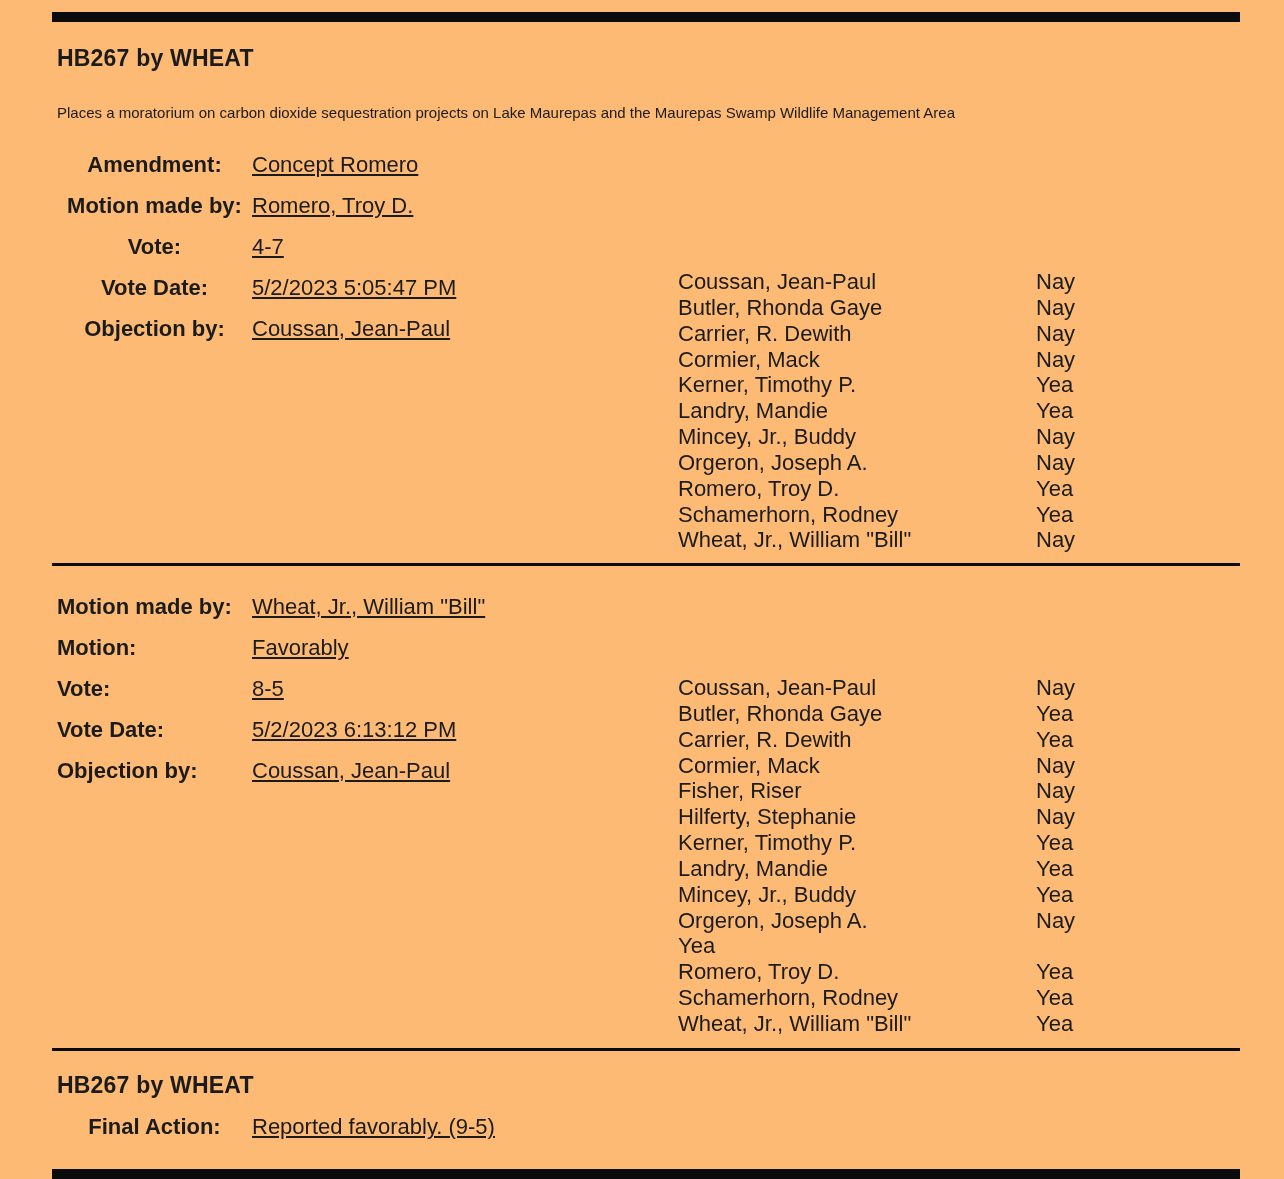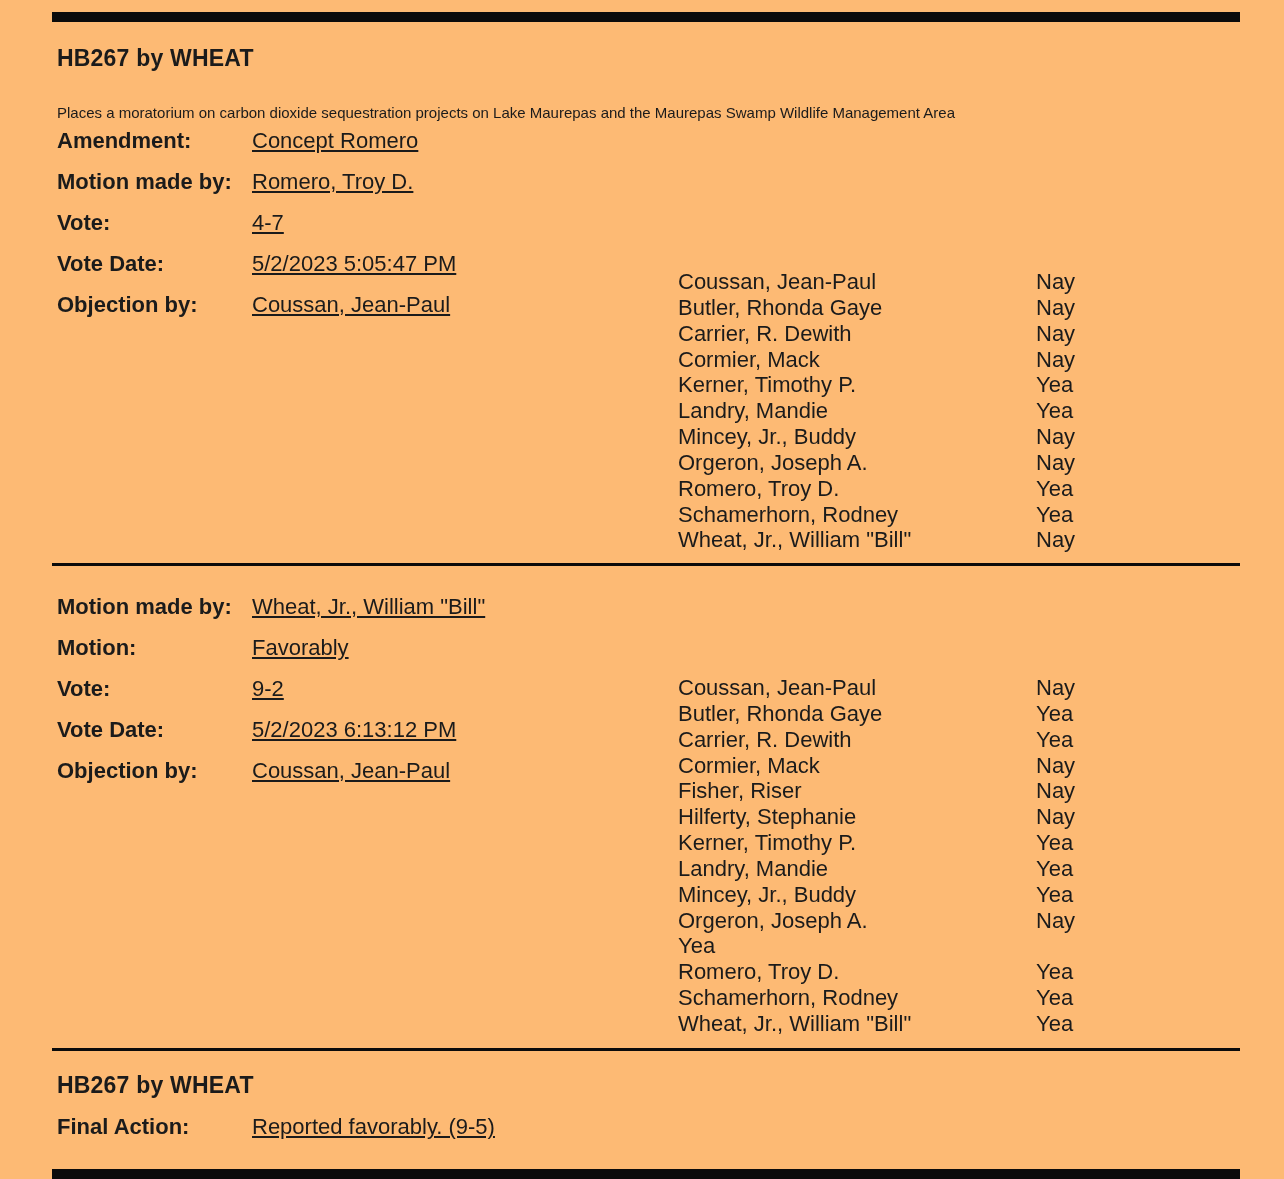--- a/index.html
+++ b/index.html
@@ -47,21 +47,21 @@
     font-size: 15px;
     line-height: 32px;
     margin-top: 22px;
   }
 
   .fields {
     position: absolute;
     left: 57px;
     width: 625px;
   }
-  #fields-1 { top: 128px; }
+  #fields-1 { top: 152px; text-align: center; }
   #fields-2 { top: 594px; }
   .field-row {
     display: flex;
     height: 41px;
     font-size: 22px;
     line-height: 26px;
     align-items: flex-start;
   }
   .field-label {
     width: 195px;
@@ -90,20 +90,21 @@
   }
   .vote-value { white-space: nowrap; }
 
   #final-action {
     position: absolute;
     left: 57px;
     top: 1114px;
     display: flex;
     font-size: 22px;
     line-height: 26px;
+    text-align: center;
   }
 </style>
 </head>
 <body>
 
 <div class="page">
 
   <div class="rule thick" id="top-rule"></div>
 
   <div class="heading" id="bill-heading">HB267 by WHEAT</div>
@@ -186,21 +187,21 @@
     <div class="field-row">
       <span class="field-label">Motion made by:</span>
       <span class="field-value">Wheat, Jr., William "Bill"</span>
     </div>
     <div class="field-row">
       <span class="field-label">Motion:</span>
       <span class="field-value">Favorably</span>
     </div>
     <div class="field-row">
       <span class="field-label">Vote:</span>
-      <span class="field-value">9-2</span>
+      <span class="field-value">8-5</span>
     </div>
     <div class="field-row">
       <span class="field-label">Vote Date:</span>
       <span class="field-value">5/2/2023 6:13:12 PM</span>
     </div>
     <div class="field-row">
       <span class="field-label">Objection by:</span>
       <span class="field-value">Coussan, Jean-Paul</span>
     </div>
   </div>

